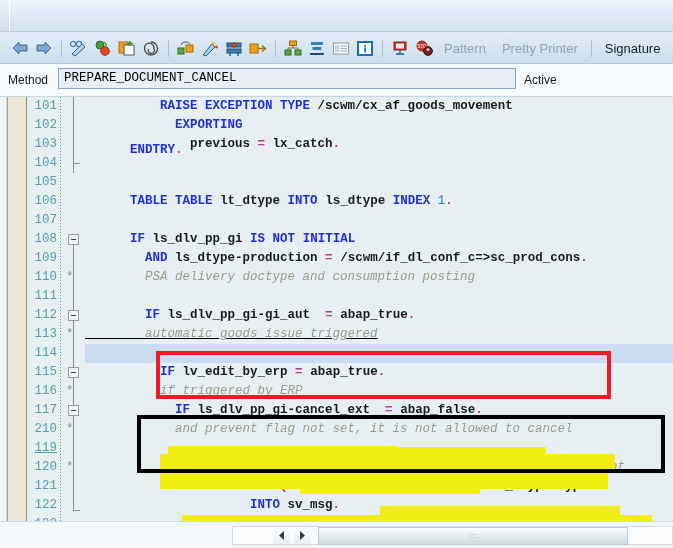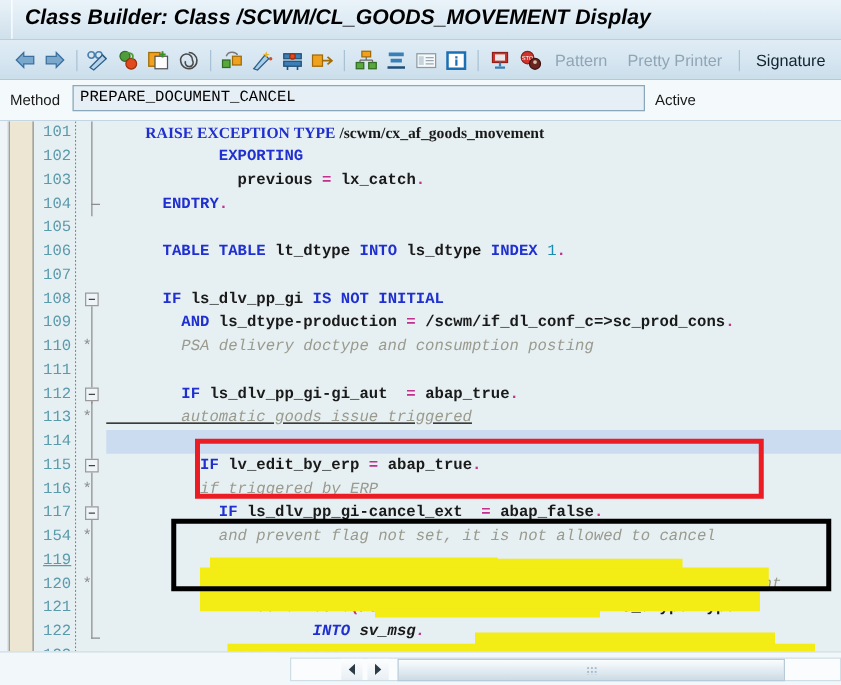--- a/index.html
+++ b/index.html
@@ -154,21 +154,20 @@
     background-image:radial-gradient(#9fb4c2 40%,transparent 41%);
     background-size:3px 3px;opacity:.9;}
 </style>
 </head>
 <body>
 
 <div class="app">
 
   <div class="titlebar">
     <div class="edge"></div>
-    <div class="title-text">Class Builder: Class /SCWM/CL_GOODS_MOVEMENT Display</div>
   </div>
 
   <div class="toolbar">
     <div class="tb-inner">
       <div class="tbtn">
         <svg width="18" height="16" viewBox="0 0 18 16">
             <path d="M8 2 L2 8 L8 14 L8 11 L16 11 L16 5 L8 5 Z" fill="#7aa8cc" stroke="#3a6f9e" stroke-width="1"></path>
           </svg>
       </div>
       <div class="tbtn">
@@ -295,27 +294,27 @@
   <div class="editor">
     <div class="ed-leftstrip"></div>
     <div class="ed-cream"></div>
     <div class="ed-gutter"></div>
     <div class="ed-dots"></div>
     <div class="ed-foldcol"></div>
     <div class="ed-code" id="code-area"></div>
 
     <div id="lines-layer">
         <div class="lnum" style="top: 0px;">101</div>
-        <div class="codetext" style="top: 0px; font-family: Liberation Serif, serif;">          <span class="kw">RAISE</span> <span class="kw">EXCEPTION</span> <span class="kw">TYPE</span> <span class="ident">/scwm/cx_af_goods_movement</span></div>
+        <div class="codetext" style="top: 0px;">          <span class="kw">RAISE</span> <span class="kw">EXCEPTION</span> <span class="kw">TYPE</span> <span class="ident">/scwm/cx_af_goods_movement</span></div>
         <div class="lnum" style="top: 19px;">102</div>
         <div class="codetext" style="top: 19px;">            <span class="kw">EXPORTING</span></div>
         <div class="lnum" style="top: 38px;">103</div>
         <div class="codetext" style="top: 38px;">              <span class="ident">previous</span> <span class="op">=</span> <span class="ident">lx_catch</span><span class="dot">.</span></div>
         <div class="lnum" style="top: 57px;">104</div>
-        <div class="codetext" style="top: 57px; text-align: center;">      <span class="kw">ENDTRY</span><span class="dot">.</span></div>
+        <div class="codetext" style="top: 44px; text-align: center;">      <span class="kw">ENDTRY</span><span class="dot">.</span></div>
         <div class="lnum" style="top: 76px;">105</div>
         <div class="codetext" style="top: 76px;"></div>
         <div class="lnum" style="top: 95px;">106</div>
         <div class="codetext" style="top: 95px;">      <span class="kw">TABLE</span> <span class="kw">TABLE</span> <span class="ident">lt_dtype</span> <span class="kw">INTO</span> <span class="ident">ls_dtype</span> <span class="kw">INDEX</span> <span class="num">1</span><span class="dot">.</span></div>
         <div class="lnum" style="top: 114px;">107</div>
         <div class="codetext" style="top: 114px;"></div>
         <div class="lnum" style="top: 133px;">108</div>
         <div class="codetext" style="top: 133px;">      <span class="kw">IF</span> <span class="ident">ls_dlv_pp_gi</span> <span class="kw">IS</span> <span class="kw">NOT</span> <span class="kw">INITIAL</span></div>
         <div class="lnum" style="top: 152px;">109</div>
         <div class="codetext" style="top: 152px;">        <span class="kw">AND</span> <span class="ident">ls_dtype-production</span> <span class="op">=</span> <span class="ident">/scwm/if_dl_conf_c=&gt;sc_prod_cons</span><span class="dot">.</span></div>
@@ -332,32 +331,32 @@
         <div class="selline" style="top: 247px;"></div>
         <div class="lnum" style="top: 247px;">114</div>
         <div class="codetext" style="top: 247px;"></div>
         <div class="lnum" style="top: 266px;">115</div>
         <div class="codetext" style="top: 266px;">          <span class="kw">IF</span> <span class="ident">lv_edit_by_erp</span> <span class="op">=</span> <span class="ident">abap_true</span><span class="dot">.</span></div>
         <div class="lnum" style="top: 285px;">116</div>
         <div class="cmtstar" style="top: 285px;">*</div>
         <div class="codetext" style="top: 285px;"><span class="cmt">          if triggered by ERP</span></div>
         <div class="lnum" style="top: 304px;">117</div>
         <div class="codetext" style="top: 304px;">            <span class="kw">IF</span> <span class="ident">ls_dlv_pp_gi-cancel_ext</span>  <span class="op">=</span> <span class="ident">abap_false</span><span class="dot">.</span></div>
-        <div class="lnum" style="top: 323px;">154</div>
+        <div class="lnum" style="top: 323px;">210</div>
         <div class="cmtstar" style="top: 323px;">*</div>
         <div class="codetext" style="top: 323px;"><span class="cmt">            and prevent flag not set, it is not allowed to cancel</span></div>
         <div class="lnum" style="top: 342px; text-decoration: underline;">119</div>
         <div class="codetext" style="top: 342px;"></div>
         <div class="lnum" style="top: 361px;">120</div>
         <div class="cmtstar" style="top: 361px;">*</div>
         <div class="codetext" style="top: 361px;"><span class="cmt">              Document type &amp;1 prevented from cancel post goods movement</span></div>
         <div class="lnum" style="top: 380px;">121</div>
         <div class="codetext" style="top: 380px;">              <span class="kw">MESSAGE</span> <span class="ident">e310</span><span class="op">(</span><span class="ident">/scwm/goods_movement</span><span class="op">)</span> <span class="kw">WITH</span> <span class="ident">ls_dtype-type</span></div>
         <div class="lnum" style="top: 399px;">122</div>
-        <div class="codetext" style="top: 399px; font-style: italic;">                      <span class="kw">INTO</span> <span class="ident">sv_msg</span><span class="dot">.</span></div>
+        <div class="codetext" style="top: 399px;">                      <span class="kw">INTO</span> <span class="ident">sv_msg</span><span class="dot">.</span></div>
         <div class="lnum" style="top: 418px;">123</div>
         <div class="codetext" style="top: 418px;">              <span class="ident">add_message</span><span class="op">(</span> <span class="op">)</span><span class="dot">.</span></div>
       </div>
 
     <div class="foldline" style="top:0px;height:76px;"></div>
     <div class="foldtick" style="top:66px;"></div>
     <div class="foldbox" style="top:137px;"></div>
     <div class="foldline" style="top:148px;height:78px;"></div>
     <div class="foldbox" style="top:213px;"></div>
     <div class="foldline" style="top:224px;height:190px;"></div>

